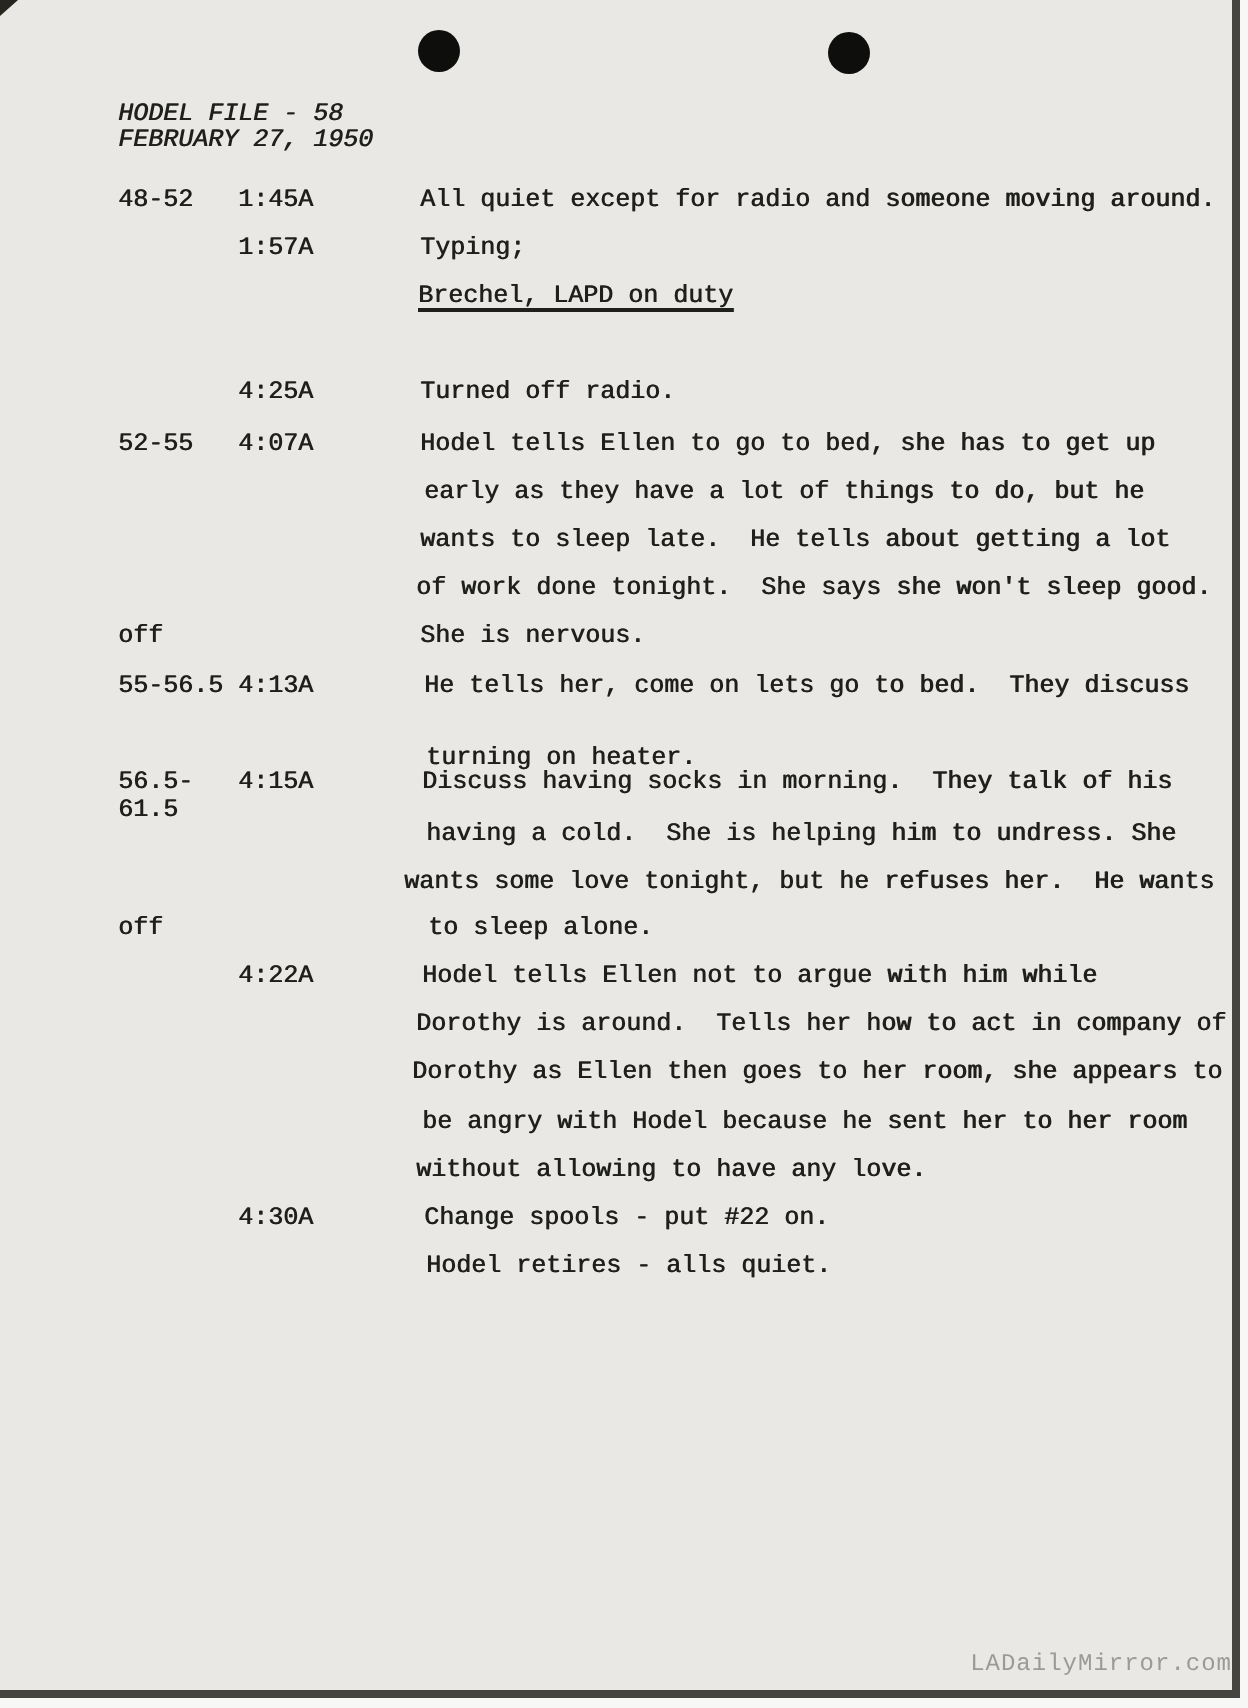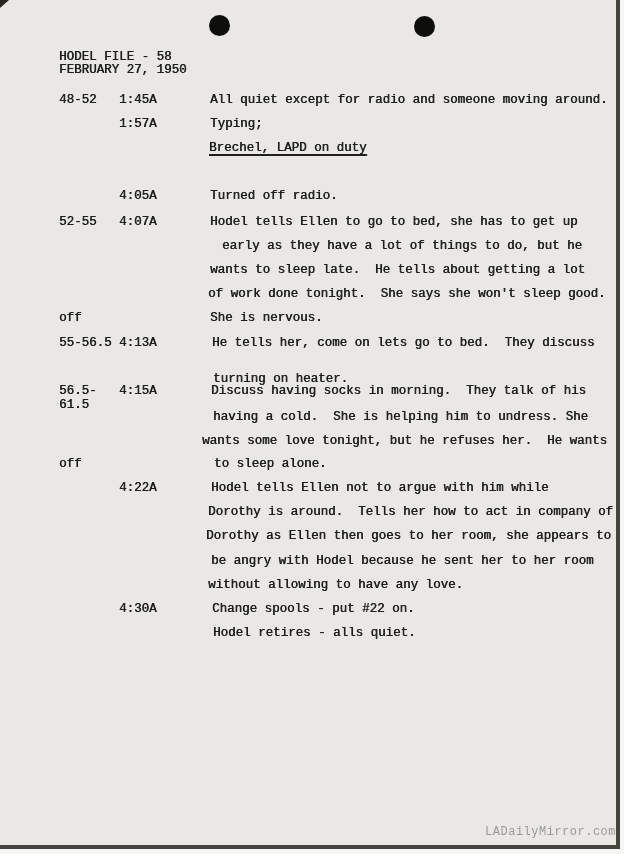--- a/index.html
+++ b/index.html
@@ -63,20 +63,21 @@
   .tw {
     color: #1f1f1d;
     font-size: 12.5px;
     line-height: 14px;
     text-shadow: 0.4px 0 0 currentColor;
     white-space: pre;
   }
   .hdr {
     position: absolute;
     left: 59px;
+    font-style: italic;
   }
   .row {
     position: absolute;
     left: 59px;
     height: 24px;
   }
   .row .spool {
     display: inline-block;
     width: 60px;
     vertical-align: top;
@@ -119,25 +120,25 @@
   <div class="tw hdr" style="top:50px">HODEL FILE - 58</div>
   <div class="tw hdr" style="top:63px">FEBRUARY 27, 1950</div>
 
   <div class="tw row" style="top:93px"><span class="spool">48-52</span><span class="time">1:45A</span><span class="entry">All quiet except for radio and someone moving around.</span></div>
 
   <div class="tw row" style="top:117px"><span class="spool"></span><span class="time">1:57A</span><span class="entry">Typing;</span></div>
 
   <div class="tw row" style="top:141px"><span class="spool"></span><span class="time"></span><span class="entry u" style="margin-left:-1px">Brechel, LAPD on duty</span></div>
 
 
-  <div class="tw row" style="top:189px"><span class="spool"></span><span class="time">4:05A</span><span class="entry">Turned off radio.</span></div>
+  <div class="tw row" style="top:189px"><span class="spool"></span><span class="time">4:25A</span><span class="entry">Turned off radio.</span></div>
 
   <div class="tw row" style="top:215px"><span class="spool">52-55</span><span class="time">4:07A</span><span class="entry">Hodel tells Ellen to go to bed, she has to get up</span></div>
 
-  <div class="tw row" style="top:239px"><span class="spool"></span><span class="time"></span><span class="entry" style="margin-left:12px">early as they have a lot of things to do, but he</span></div>
+  <div class="tw row" style="top:239px"><span class="spool"></span><span class="time"></span><span class="entry" style="margin-left:2px">early as they have a lot of things to do, but he</span></div>
 
   <div class="tw row" style="top:263px"><span class="spool"></span><span class="time"></span><span class="entry">wants to sleep late.  He tells about getting a lot</span></div>
 
   <div class="tw row" style="top:287px"><span class="spool"></span><span class="time"></span><span class="entry" style="margin-left:-2px">of work done tonight.  She says she won't sleep good.</span></div>
 
   <div class="tw row" style="top:311px"><span class="spool">off</span><span class="time"></span><span class="entry">She is nervous.</span></div>
 
   <div class="tw row" style="top:336px"><span class="spool">55-56.5</span><span class="time">4:13A</span><span class="entry" style="margin-left:2px">He tells her, come on lets go to bed.  They discuss</span></div>
 
   <div class="tw row" style="top:372px"><span class="spool"></span><span class="time"></span><span class="entry" style="margin-left:3px">turning on heater.</span></div>

